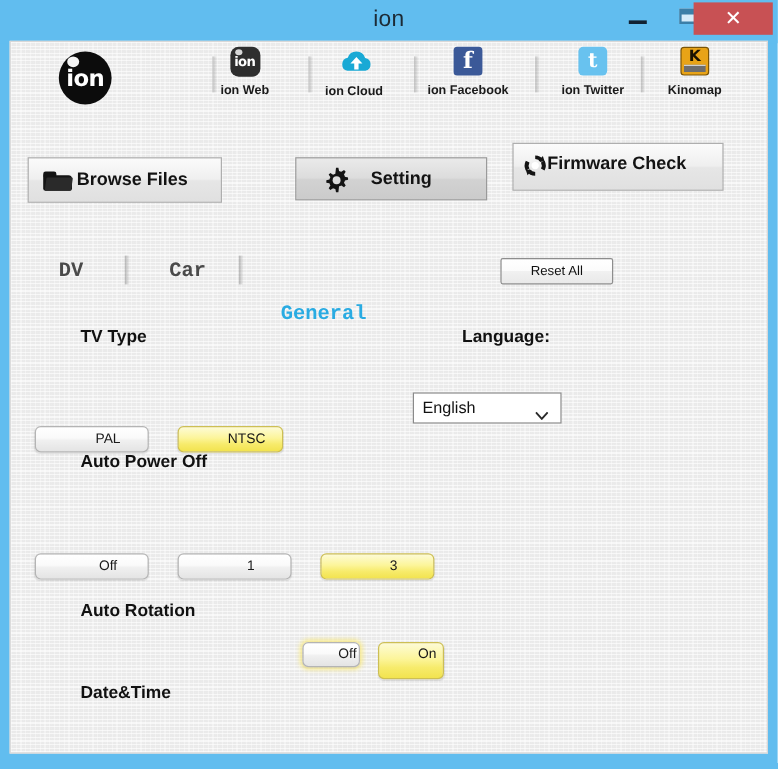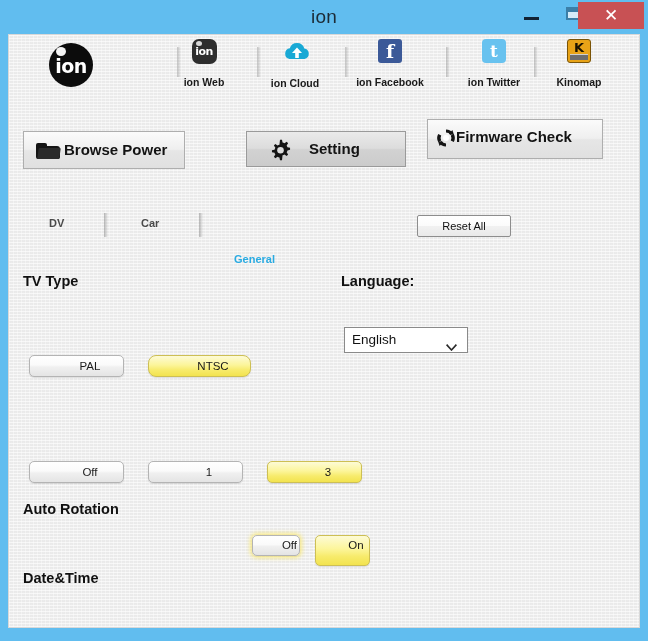--- a/index.html
+++ b/index.html
@@ -148,21 +148,21 @@
     text-align: center;
     cursor: pointer;
   }
   .brand-icon {
     position: relative;
     margin: 0 auto;
     width: 26px;
     height: 26px;
   }
   .brand-label {
-    margin-top: 11px;
+    margin-top: 4px;
     font-size: 10.5px;
     font-weight: bold;
     color: #1a1a1a;
     font-family: "Liberation Sans", sans-serif;
     white-space: nowrap;
   }
   .brand-sep {
     position: absolute;
     top: 12px;
     width: 4px;
@@ -313,25 +313,25 @@
   
   #tabs {
     position: absolute;
     left: 0; top: 178px;
     width: 630px;
     height: 30px;
   }
   .tab {
     position: absolute;
     top: 4px;
-    font-size: 11px;
+    font-size: 17px;
     font-weight: bold;
     color: #4a4a4a;
     cursor: pointer;
-    font-family: Liberation Sans, sans-serif;
+    font-family: Liberation Mono, monospace;
   }
   .tab.active { color: #29abe2; }
   #tab-dv      { left: 40px; }
   #tab-car     { left: 132px; }
   #tab-general { left: 225px; margin-top: 36px; }
   .tab-sep {
     position: absolute;
     top: 0px;
     width: 4px;
     height: 24px;
@@ -359,20 +359,21 @@
   }
 
   
   .section-label {
     position: absolute;
     font-size: 14.5px;
     font-weight: bold;
     color: #111111;
     font-family: "Liberation Sans", sans-serif;
     white-space: nowrap;
+    margin-left: 44px;
   }
   #lbl-tv-type        { left: 14px;  top: 238px; }
   #lbl-language       { left: 332px; top: 238px; }
   #lbl-auto-power-off { left: 14px;  top: 342px; }
   #lbl-auto-rotation  { left: 14px;  top: 466px; }
   #lbl-date-time      { left: 14px;  top: 535px; }
 
   
   .opt-btn {
     position: absolute;
@@ -391,21 +392,21 @@
   .opt-btn.selected {
     background: linear-gradient(180deg, #fdfbd6 0%, #fcf59a 45%, #f7eb6c 70%, #f2e34f 100%);
     border-color: #cdbf54;
     color: #171717;
   }
   .opt-btn.glow {
     box-shadow: 0 0 4px 2px rgba(248,232,120,0.85), 0 1px 1px rgba(0,0,0,0.10);
   }
 
   #opt-pal  { left: 20px;  top: 320px; width: 95px; height: 22px; line-height: 20px; }
-  #opt-ntsc { left: 139px; top: 320px; width: 103px; height: 22px; line-height: 20px; border-radius: 8px; }
+  #opt-ntsc { left: 139px; top: 320px; width: 88px; height: 22px; line-height: 20px; }
 
   #opt-apo-off { left: 20px;  top: 426px; width: 95px; height: 22px; line-height: 20px; }
   #opt-apo-1   { left: 139px; top: 426px; width: 95px; height: 22px; line-height: 20px; }
   #opt-apo-3   { left: 258px; top: 426px; width: 95px; height: 22px; line-height: 20px; }
 
   #opt-rot-off { left: 243px; top: 500px; width: 48px; height: 21px; line-height: 19px; }
   #opt-rot-on  { left: 306px; top: 500px; width: 55px; height: 31px; line-height: 19px; }
 
   #btn-datetime-set {
     position: absolute;
@@ -525,21 +526,21 @@
         <div class="brand-label">Kinomap</div>
       </div>
     </div>
 
     <div class="main-btn" id="btn-browse-files">
       <div class="folder-icon">
         <div class="tab"></div>
         <div class="body"></div>
         <div class="front"></div>
       </div>
-      <div class="mb-label">Browse Power</div>
+      <div class="mb-label">Browse Files</div>
     </div>
 
     <div class="main-btn pressed" id="btn-setting">
       <div class="gear-icon">
         <svg width="22" height="22" viewBox="0 0 22 22">
           <path fill="#141414" d="M11 0.8 l2 0 0.55 2.6 a8 8 0 0 1 1.9 0.8 l2.25 -1.45 1.4 1.4 -1.45 2.25 a8 8 0 0 1 0.8 1.9 l2.6 0.55 0 2 -2.6 0.55 a8 8 0 0 1 -0.8 1.9 l1.45 2.25 -1.4 1.4 -2.25 -1.45 a8 8 0 0 1 -1.9 0.8 L13 21.2 l-2 0 -0.55 -2.6 a8 8 0 0 1 -1.9 -0.8 l-2.25 1.45 -1.4 -1.4 1.45 -2.25 a8 8 0 0 1 -0.8 -1.9 L2.95 13.2 l0 -2 2.6 -0.55 a8 8 0 0 1 0.8 -1.9 L4.9 6.5 l1.4 -1.4 2.25 1.45 a8 8 0 0 1 1.9 -0.8 Z"></path>
           <circle cx="11.5" cy="11.2" r="3.3" fill="#dcdcdc"></circle>
         </svg>
       </div>
       <div class="mb-label">Setting</div>
@@ -577,20 +578,21 @@
     <div class="section-label" id="lbl-language">Language:</div>
     <div id="language-select-wrap">
       <div id="language-select-value">English</div>
       <div id="language-chevron">
         <svg width="11" height="7" viewBox="0 0 11 7">
           <path d="M0.6 0.6 L5.5 6.0 L10.4 0.6" stroke="#2a2a2a" stroke-width="1.6" fill="none"></path>
         </svg>
       </div>
     </div>
 
+    <div class="section-label" id="lbl-auto-power-off">Auto Power Off</div>
     <div class="opt-btn" id="opt-apo-off">Off</div>
     <div class="opt-btn" id="opt-apo-1">1</div>
     <div class="opt-btn selected" id="opt-apo-3">3</div>
 
     <div class="section-label" id="lbl-auto-rotation">Auto Rotation</div>
     <div class="opt-btn glow" id="opt-rot-off">Off</div>
     <div class="opt-btn selected" id="opt-rot-on">On</div>
 
     <div class="section-label" id="lbl-date-time">Date&amp;Time</div>
 

